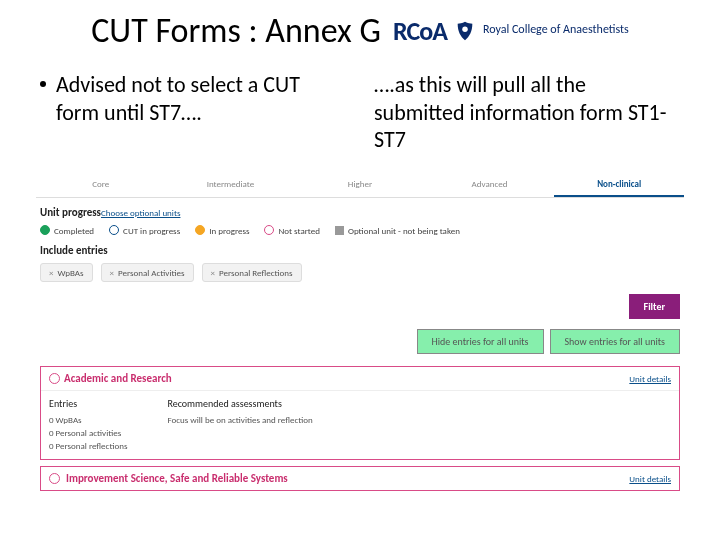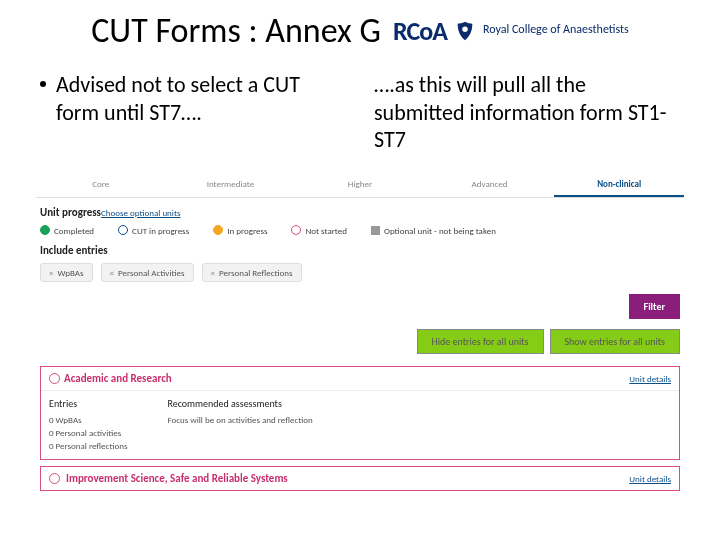--- a/index.html
+++ b/index.html
@@ -13,33 +13,33 @@
   .col{flex:1}
   .bullet{display:flex;gap:10px;font-size:22px;line-height:1.25}
   .bullet .dot{width:6px;height:6px;border-radius:50%;background:#000;margin-top:10px;flex-shrink:0}
   .screenshot{margin:18px 36px 0 36px;border:0;font-size:9px;color:#555}
   .tabs{display:flex;border-bottom:1px solid #ddd}
   .tab{flex:1;text-align:center;padding:6px 0;font-size:9px;color:#888;border-bottom:2px solid transparent}
   .tab.active{color:#0a4f8a;border-bottom-color:#0a4f8a;font-weight:600}
   .section-head{display:flex;align-items:center;padding:8px 4px 4px 4px}
   .section-head .lbl{font-weight:700;font-size:11px;color:#222}
   .section-head .link{color:#0a4f8a;font-size:9px;text-decoration:underline}
-  .legend{display:flex;gap:24px;padding:2px 4px 6px 4px;flex-wrap:wrap}
+  .legend{display:flex;gap:15px;padding:2px 4px 6px 4px;flex-wrap:wrap}
   .lg{display:flex;align-items:center;gap:4px;font-size:9px;color:#444}
   .circ{width:10px;height:10px;border-radius:50%;border:1.5px solid;display:inline-block;box-sizing:border-box}
   .c-green{background:#1aa05a;border-color:#1aa05a}
   .c-blue{border-color:#0a4f8a}
   .c-orange{background:#f5a623;border-color:#f5a623}
   .c-pink{border-color:#d94b87}
   .sq{width:9px;height:9px;background:#999;display:inline-block}
   .entries-row{display:flex;gap:8px;padding:2px 4px 8px 4px;align-items:center}
   .chip{background:#f2f2f2;border:1px solid #ddd;border-radius:3px;padding:3px 8px;font-size:9px;color:#555;display:flex;gap:4px;align-items:center}
   .chip .x{color:#888;font-size:9px}
   .filter-row{display:flex;justify-content:flex-end;padding:4px}
-  .btn{border:1px solid #888;padding:5px 14px;font-size:10px;border-radius:0;background:#84cc16;color:#555}
+  .btn{border:1px solid #888;padding:5px 14px;font-size:10px;border-radius:0;background:#86efac;color:#555}
   .btn-filter{background:#8a1e7a;border-color:#8a1e7a;color:#fff;font-weight:600}
   .actions-row{display:flex;justify-content:flex-end;gap:6px;padding:6px 4px 10px 4px}
   .panel{border:1px solid #d94b87;margin:2px 4px 6px 4px}
   .panel-head{display:flex;justify-content:space-between;align-items:center;padding:5px 8px;font-size:11px;color:#c92e6e;font-weight:600}
   .panel-head .circ{width:11px;height:11px}
   .unit-link{font-size:9px;color:#0a4f8a;text-decoration:underline;font-weight:400}
   .panel-body{display:flex;padding:6px 8px 8px 8px;gap:40px;border-top:1px solid #eee;background:#fff}
   .pb-col{display:flex;flex-direction:column;gap:2px}
   .pb-col .h{font-weight:400;font-size:10px;color:#222;margin-bottom:2px}
   .pb-col div{font-size:9px;color:#555}

